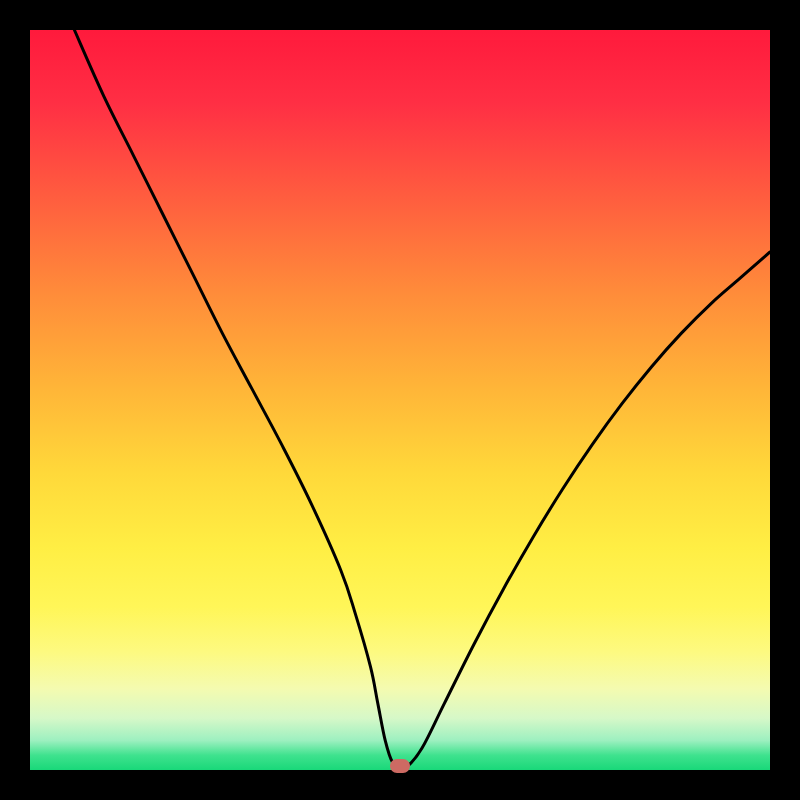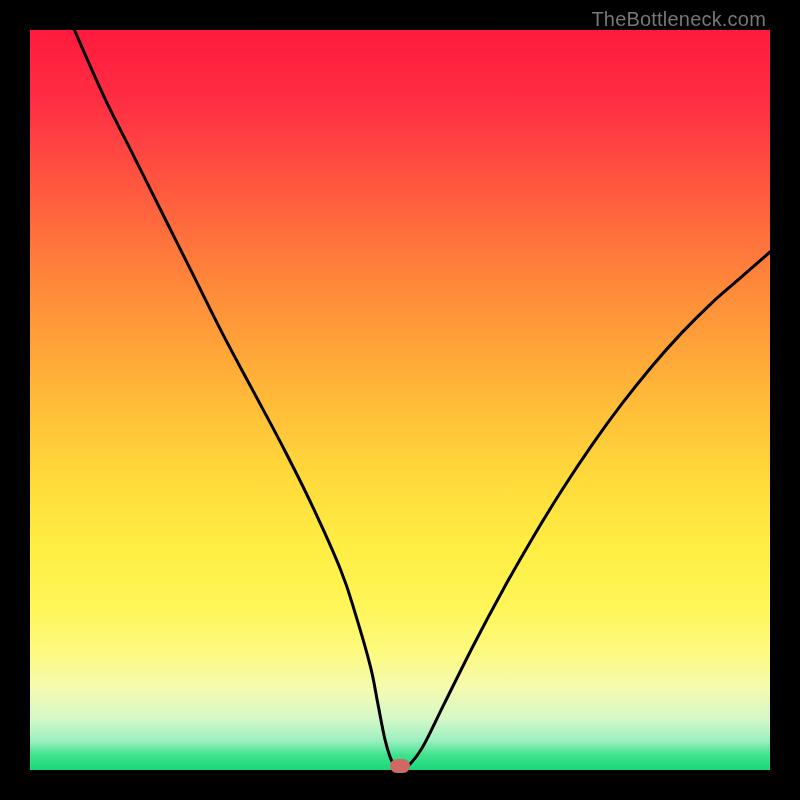--- a/index.html
+++ b/index.html
@@ -62,20 +62,19 @@
     height: 14px;
     border-radius: 7px;
     background: #cd6a63;
     transform: translate(-50%, -50%);
   }
 </style>
 </head>
 <body>
 
 <div class="chart-container">
-  <div class="watermark">TheBottleneck.com</div>
   <div class="plot-area">
     <svg class="curve-svg" viewBox="0 0 740 740" preserveAspectRatio="none">
       <path class="curve-path" d="M 44.40 0.00 C 49.73 11.99, 63.34 43.96, 74.00 66.60 C 84.66 89.24, 92.94 104.49, 103.60 125.80 C 114.26 147.11, 122.54 163.69, 133.20 185.00 C 143.86 206.31, 152.14 222.89, 162.80 244.20 C 173.46 265.51, 181.74 282.75, 192.40 303.40 C 203.06 324.05, 211.34 338.92, 222.00 358.90 C 232.66 378.88, 240.94 393.75, 251.60 414.40 C 262.26 435.05, 270.54 450.96, 281.20 473.60 C 291.86 496.24, 302.81 520.22, 310.80 540.20 C 318.79 560.18, 320.27 567.28, 325.60 584.60 C 330.93 601.92, 336.40 620.42, 340.40 636.40 C 344.40 652.38, 345.14 660.08, 347.80 673.40 C 350.46 686.72, 352.54 699.74, 355.20 710.40 C 357.86 721.06, 359.94 727.94, 362.60 732.60 C 365.26 737.26, 367.34 735.63, 370.00 736.30 C 372.66 736.97, 373.40 739.63, 377.40 736.30 C 381.40 732.97, 385.54 729.12, 392.20 717.80 C 398.86 706.48, 405.08 692.05, 414.40 673.40 C 423.72 654.75, 433.34 634.85, 444.00 614.20 C 454.66 593.55, 462.94 578.01, 473.60 558.70 C 484.26 539.39, 492.54 524.88, 503.20 506.90 C 513.86 488.92, 522.14 475.45, 532.80 458.80 C 543.46 442.15, 551.74 429.72, 562.40 414.40 C 573.06 399.08, 581.34 387.69, 592.00 373.70 C 602.66 359.71, 610.94 349.35, 621.60 336.70 C 632.26 324.05, 640.54 314.72, 651.20 303.40 C 661.86 292.08, 670.14 283.79, 680.80 273.80 C 691.46 263.81, 699.74 257.22, 710.40 247.90 C 721.06 238.58, 734.67 226.66, 740.00 222.00"></path>
     </svg>
     <div class="marker" style="left: 370px; top: 736.3px; background: rgb(205, 106, 99);"></div>
   </div>
 </div>
 
 </body></html>

